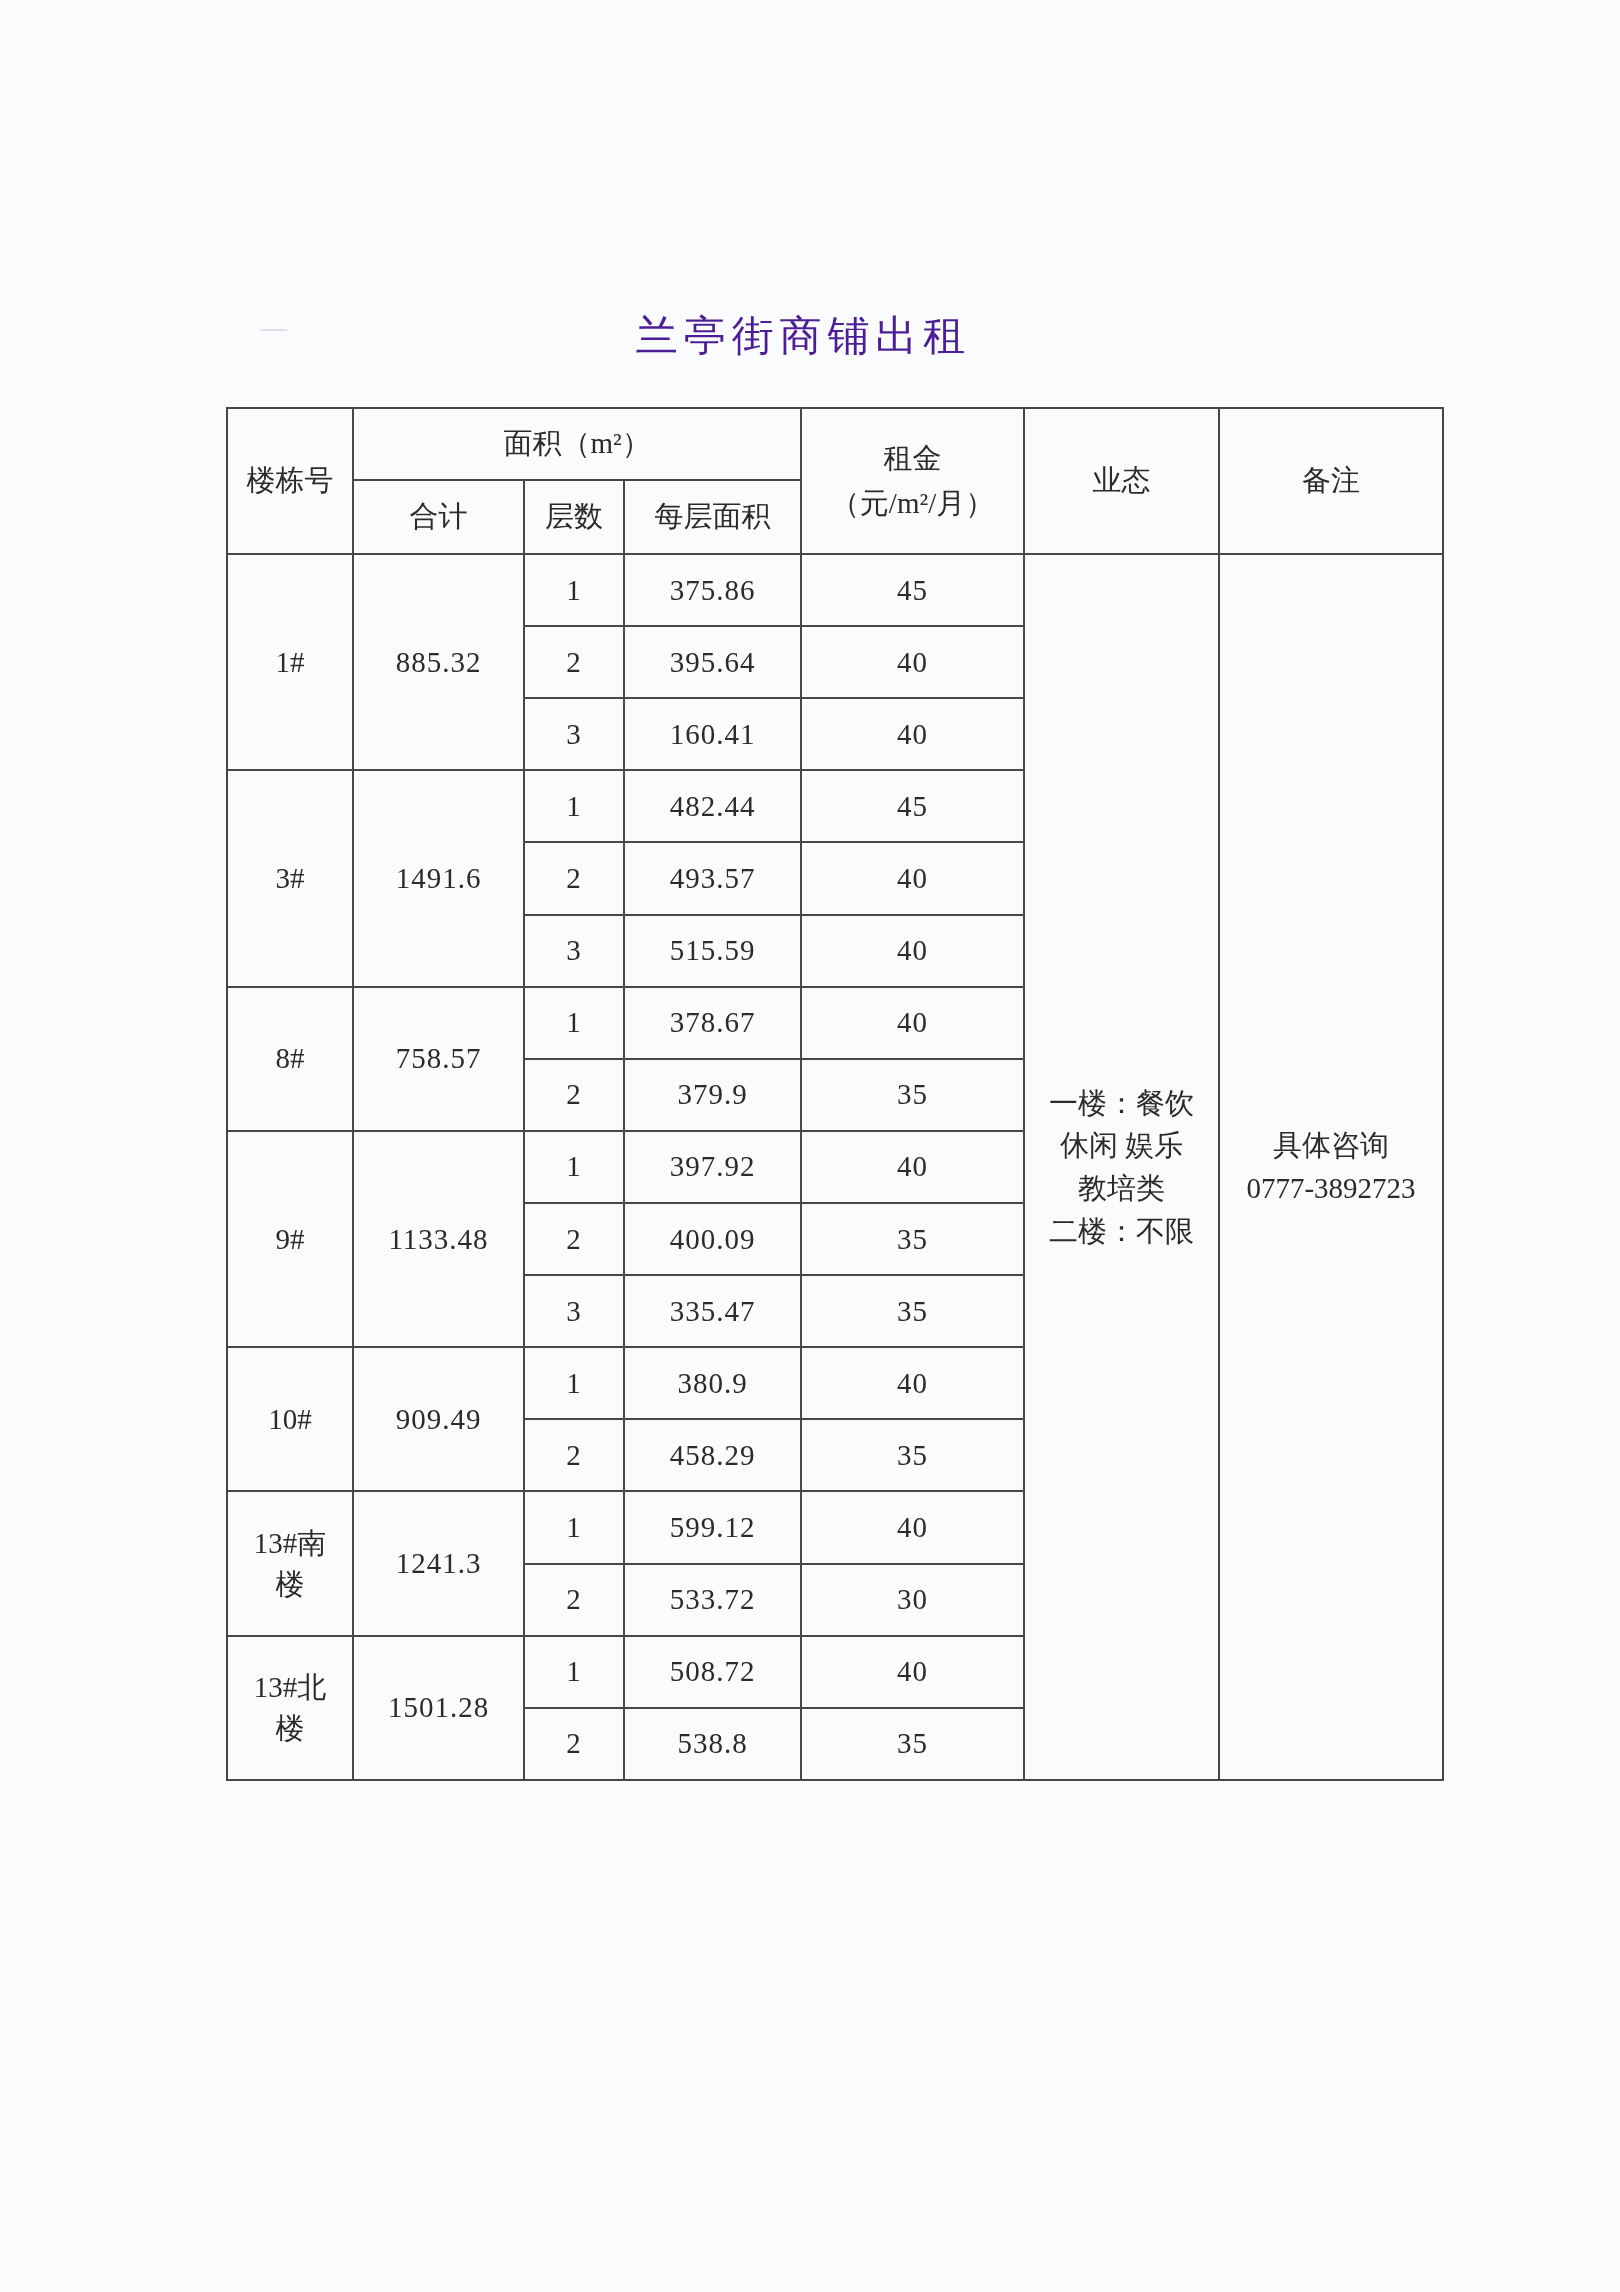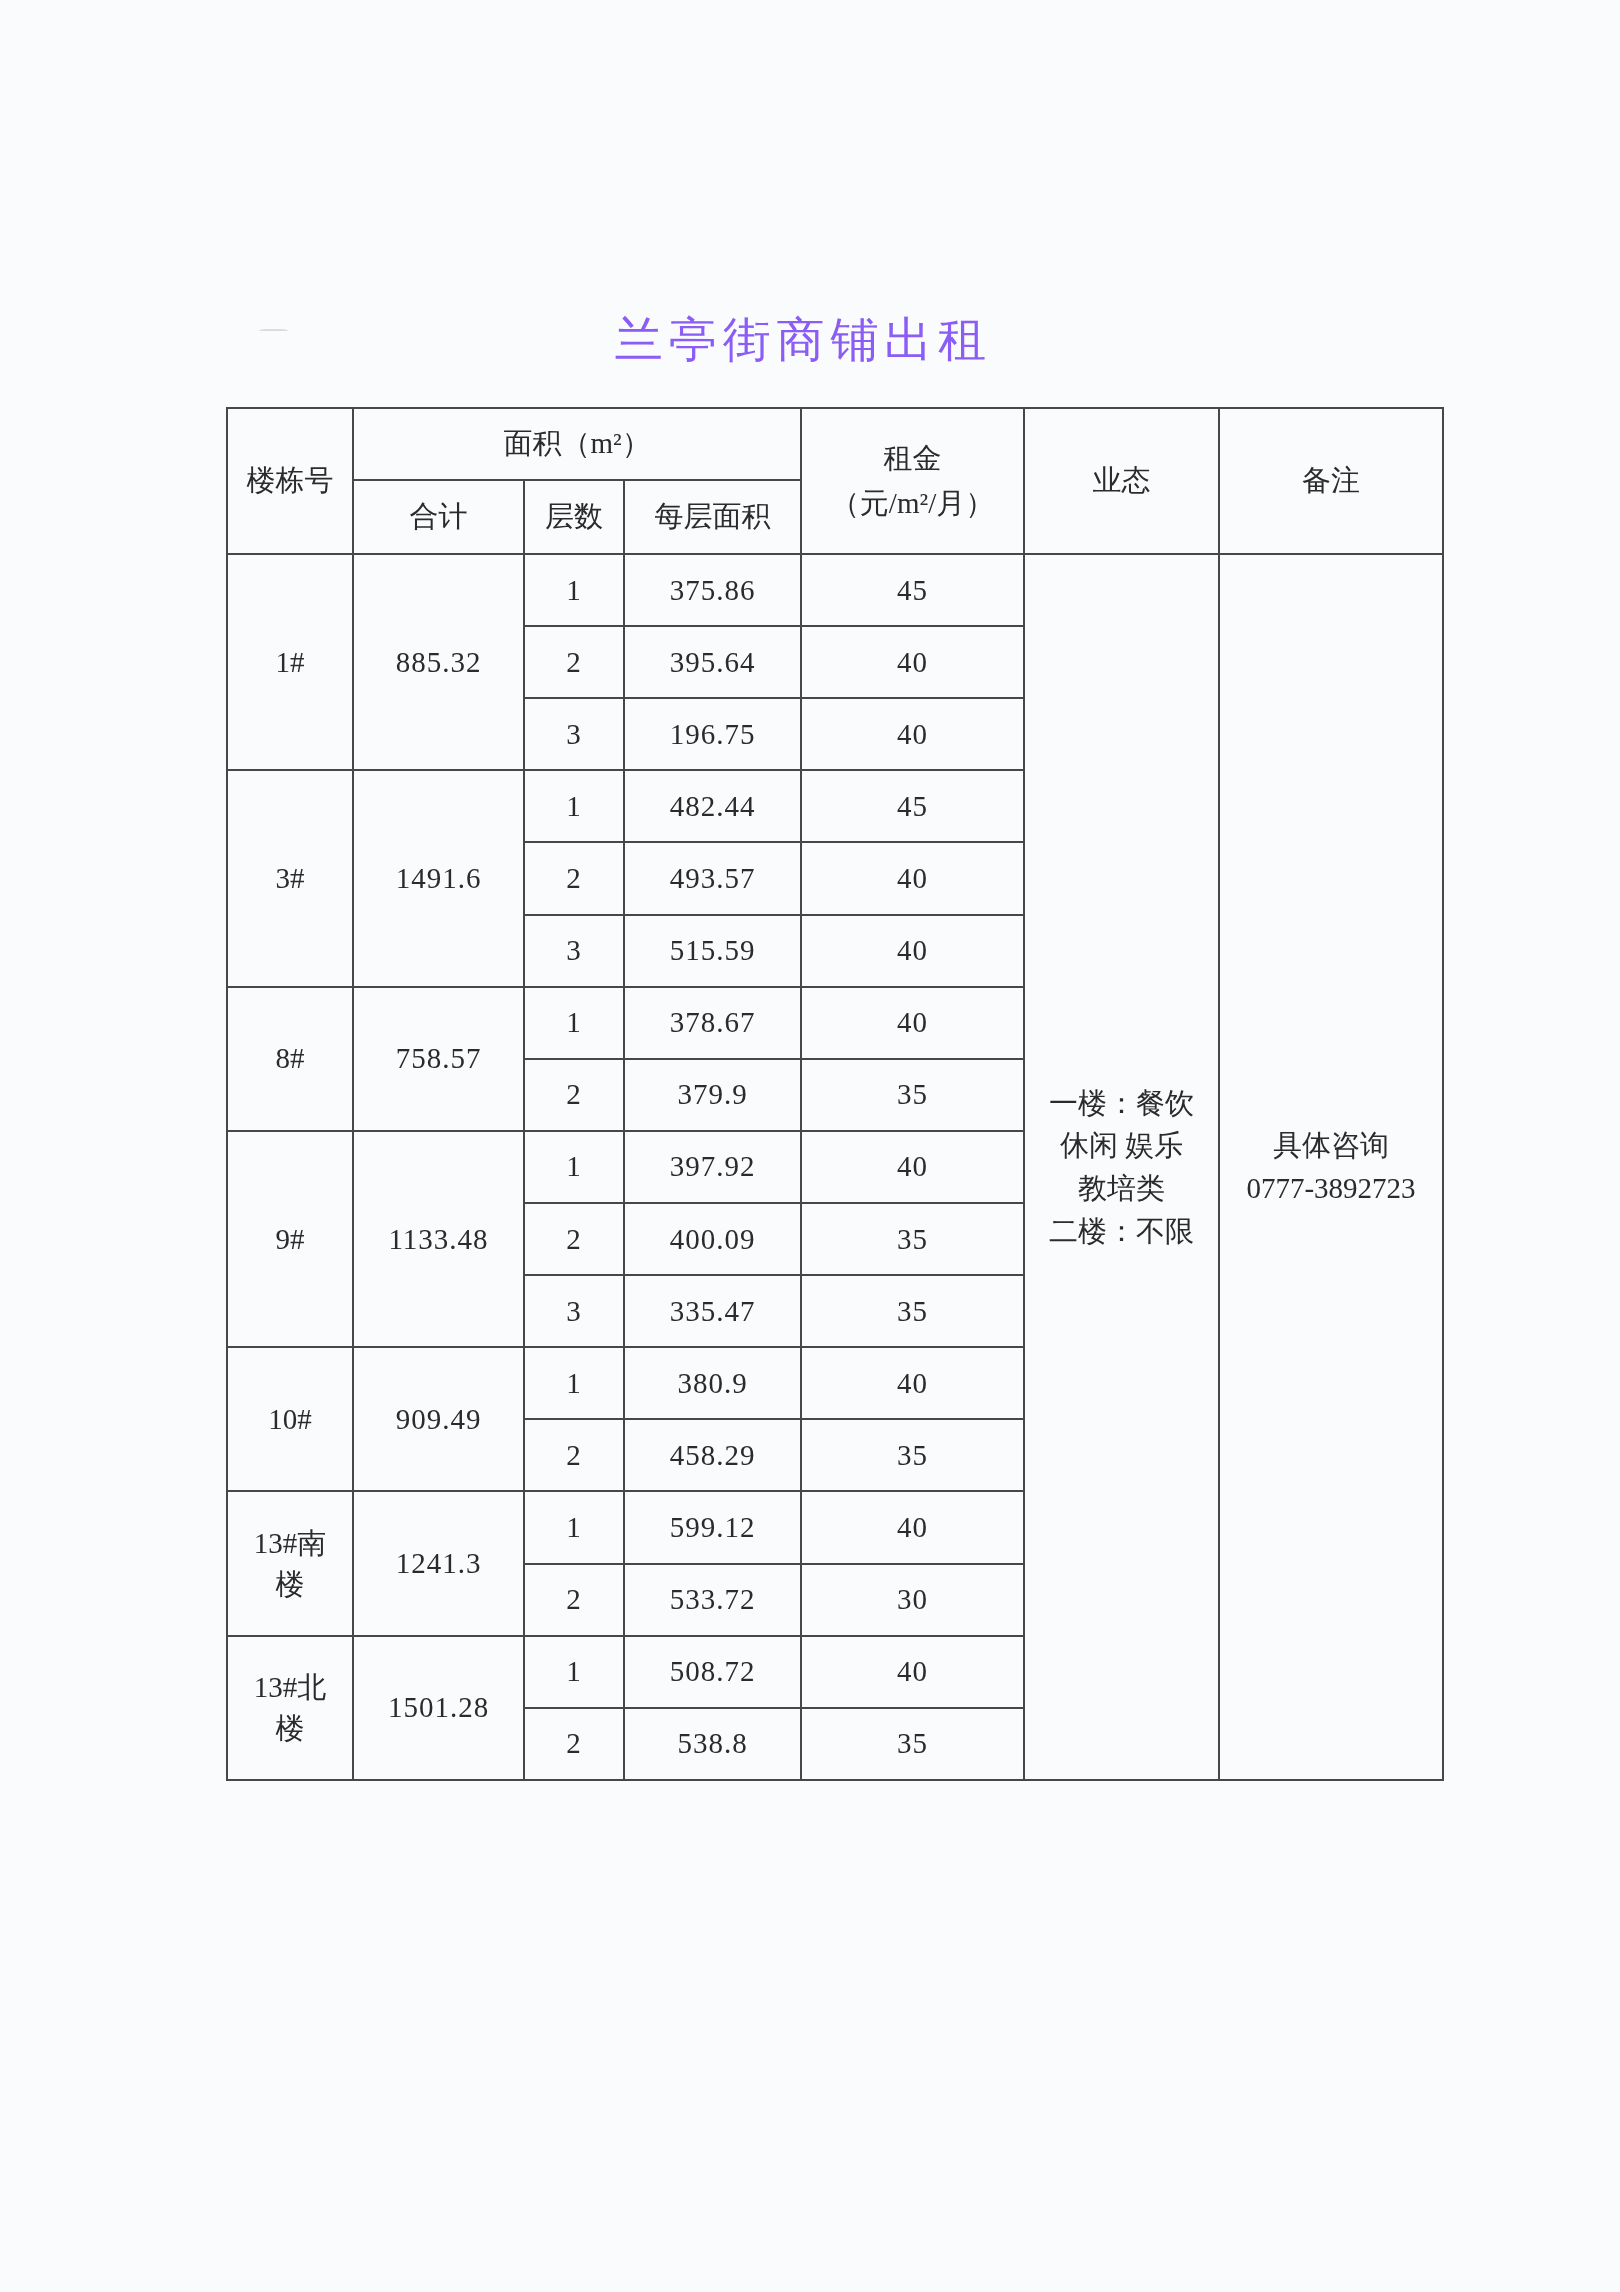--- a/index.html
+++ b/index.html
@@ -29,23 +29,23 @@
     border-top: 2.9px solid #c9cdd3;
     opacity: 0.65;
   }
 
   .doc-title {
     position: absolute;
     top: 308px;
     left: 0;
     width: 1607px;
     text-align: center;
-    font-size: 48px;
+    font-size: 42px;
     letter-spacing: 5.9px;
-    color: #8b5cf6;
+    color: #4c1d95;
     white-space: nowrap;
   }
 
   table.rental {
     position: absolute;
     left: 226px;
     top: 407px;
     width: 1217px;
     height: 1374px;
     border-collapse: collapse;
@@ -143,21 +143,21 @@
         <td rowspan="17" class="remark-cell">具体咨询
 0777-3892723</td>
       </tr>
       <tr>
         <td class="num">2</td>
         <td class="num">395.64</td>
         <td class="num">40</td>
       </tr>
       <tr>
         <td class="num">3</td>
-        <td class="num">196.75</td>
+        <td class="num">160.41</td>
         <td class="num">40</td>
       </tr>
 
       <tr>
         <td rowspan="3" class="building-name">3#</td>
         <td rowspan="3" class="num">1491.6</td>
         <td class="num">1</td>
         <td class="num">482.44</td>
         <td class="num">45</td>
       </tr>

